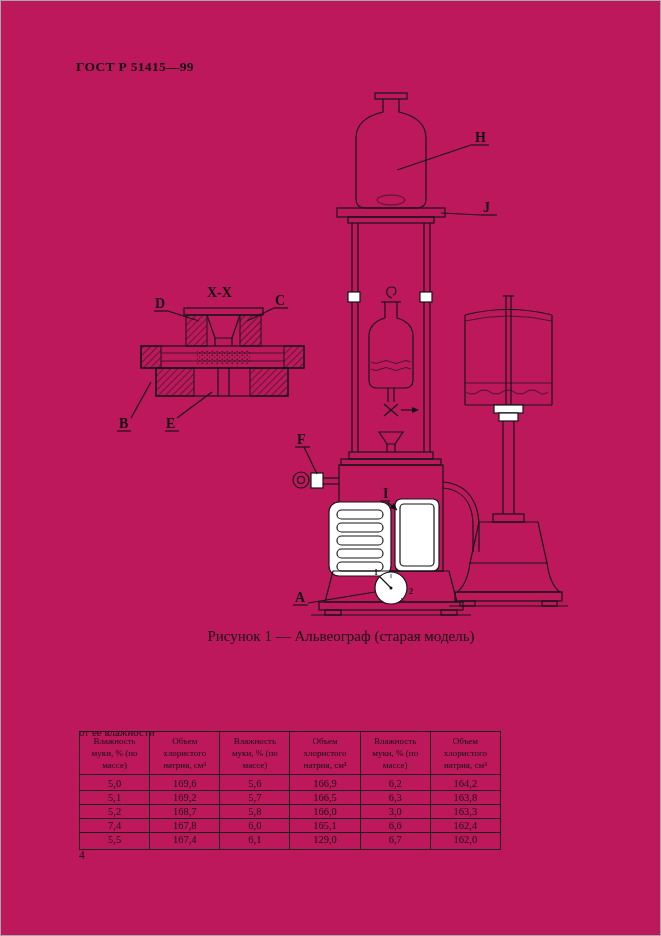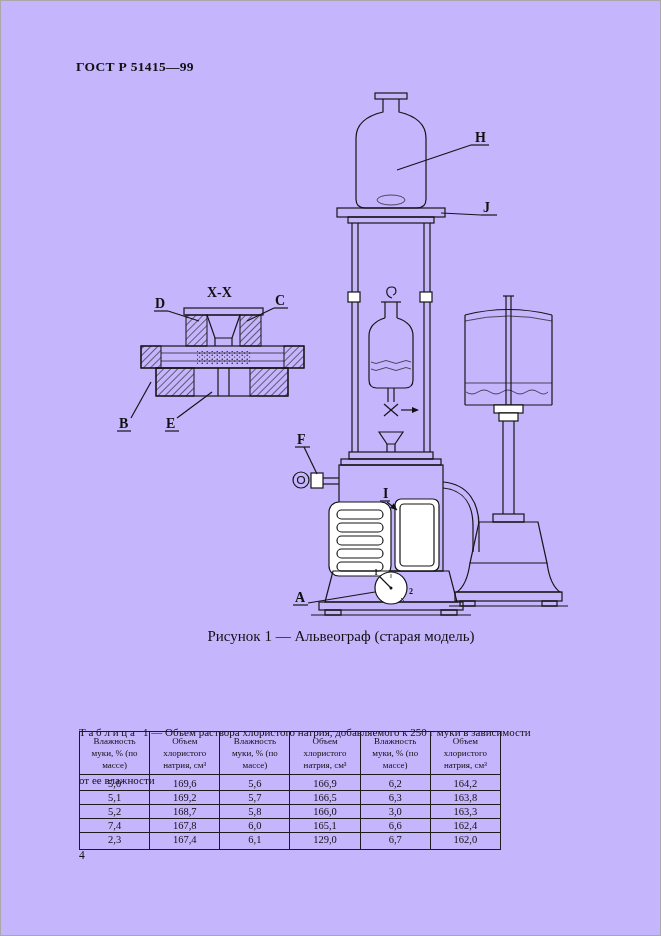--- a/index.html
+++ b/index.html
@@ -1,17 +1,17 @@
 <!DOCTYPE html>
 <html><head>
 <meta charset="utf-8">
 <style>
   html,body { margin:0; padding:0; background:#f2f2f2; }
   .page {
-    position:relative; width:661px; height:936px; background:#c4b5fd;
+    position:relative; width:661px; height:936px; background:#be185d;
     border:1px solid #a8a8a8; box-sizing:border-box; overflow:hidden;
     font-family:"Liberation Serif","DejaVu Serif",serif; color:#111;
   }
   .doc-header { position:absolute; left:75px; top:58px; font-weight:bold; font-size:13.5px; letter-spacing:.3px; }
   .fig { position:absolute; left:70px; top:85px; }
   .fig line,.fig path,.fig rect,.fig circle,.fig polygon,.fig polyline,.fig ellipse { fill:none; stroke:#161616; stroke-width:1.2; }
   .fig .thin { stroke-width:.7; }
   .fig .wfill { fill:#fff; }
   .fig .hfill { fill:url(#hatch); stroke-width:1; }
   .fig .dfill { fill:url(#dots); stroke:none; }
@@ -179,21 +179,20 @@
       <line x1="316" y1="416" x2="326" y2="424"></line>
       <polygon class="ink" points="326,424 319,422 323,417"></polygon>
       <text class="small" x="303" y="489">1</text>
       <text class="small" x="338" y="508">2</text>
     </g>
   </svg>
 
   <div class="fig-caption">Рисунок 1 — Альвеограф (старая модель)</div>
 
   <div class="tbl-title">
-    <div>Т а б л и ц а   1 — Объем раствора хлористого натрия, добавляемого к 250 г муки в зависимости</div>
     <div>от ее влажности</div>
   </div>
 
   <table class="t1">
     <thead>
       <tr>
         <th>Влажность муки, % (по массе)</th>
         <th>Объем хлористого натрия, см³</th>
         <th>Влажность муки, % (по массе)</th>
         <th>Объем хлористого натрия, см³</th>
@@ -228,21 +227,21 @@
       </tr>
       <tr>
         <td>7,4</td>
         <td>167,8</td>
         <td>6,0</td>
         <td>165,1</td>
         <td>6,6</td>
         <td>162,4</td>
       </tr>
       <tr>
-        <td>2,3</td>
+        <td>5,5</td>
         <td>167,4</td>
         <td>6,1</td>
         <td>129,0</td>
         <td>6,7</td>
         <td>162,0</td>
       </tr>
     </tbody>
   </table>
 
   <div class="page-num">4</div>

